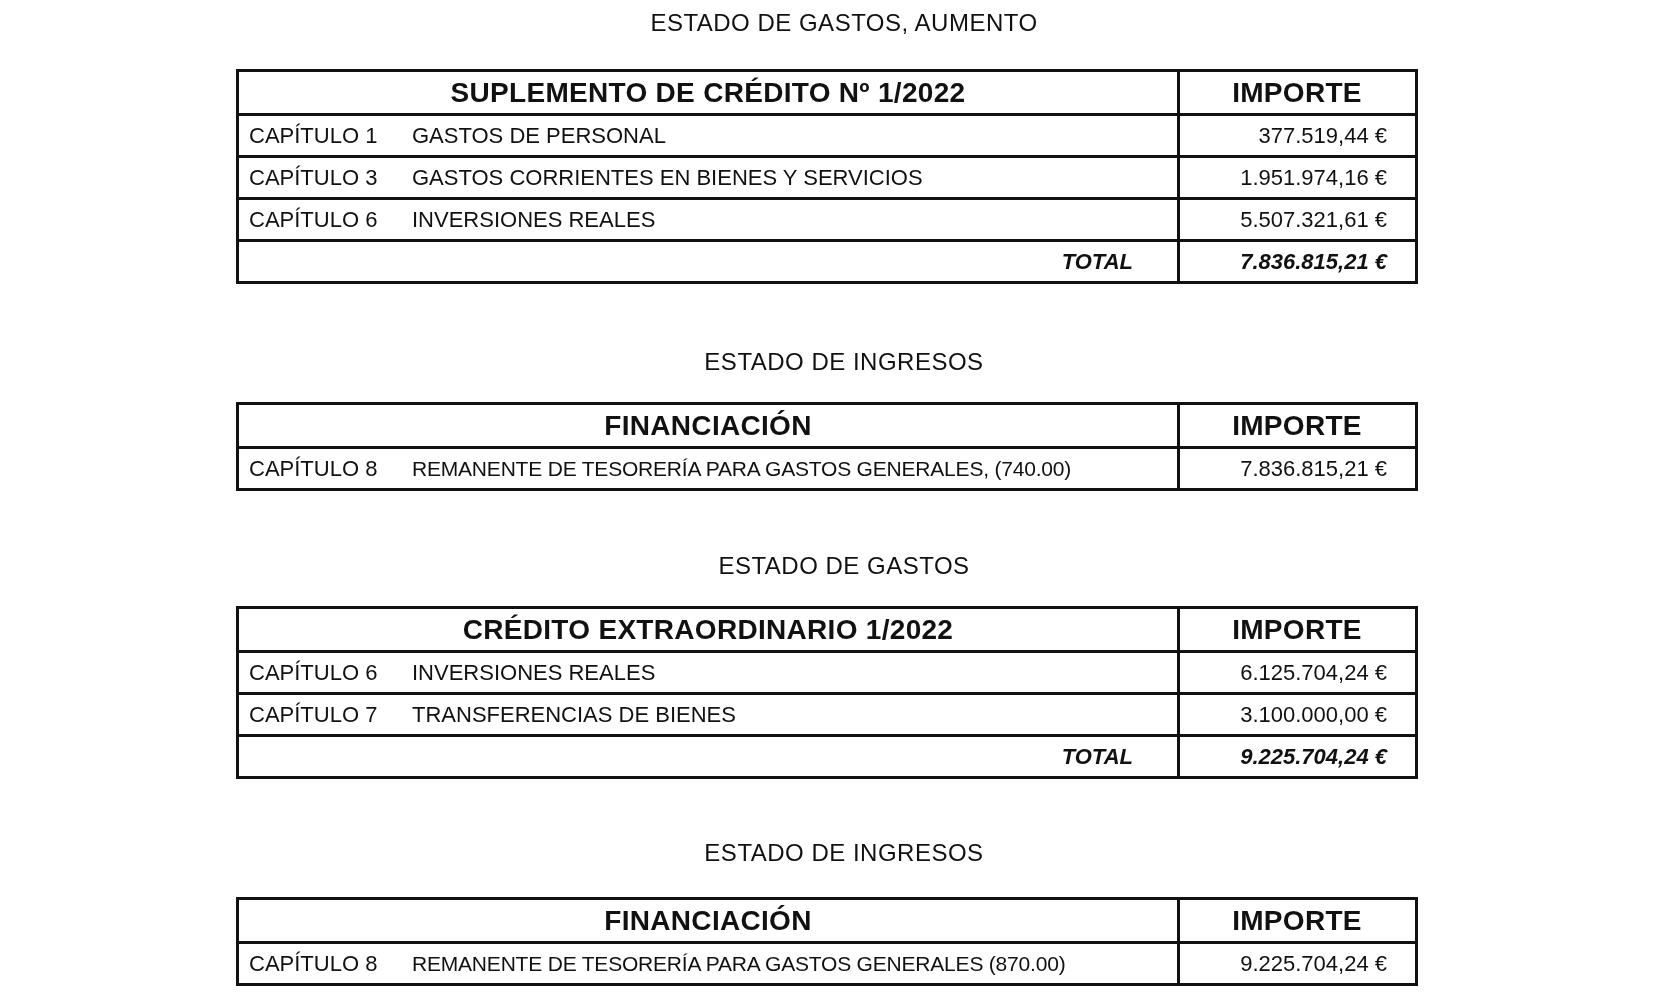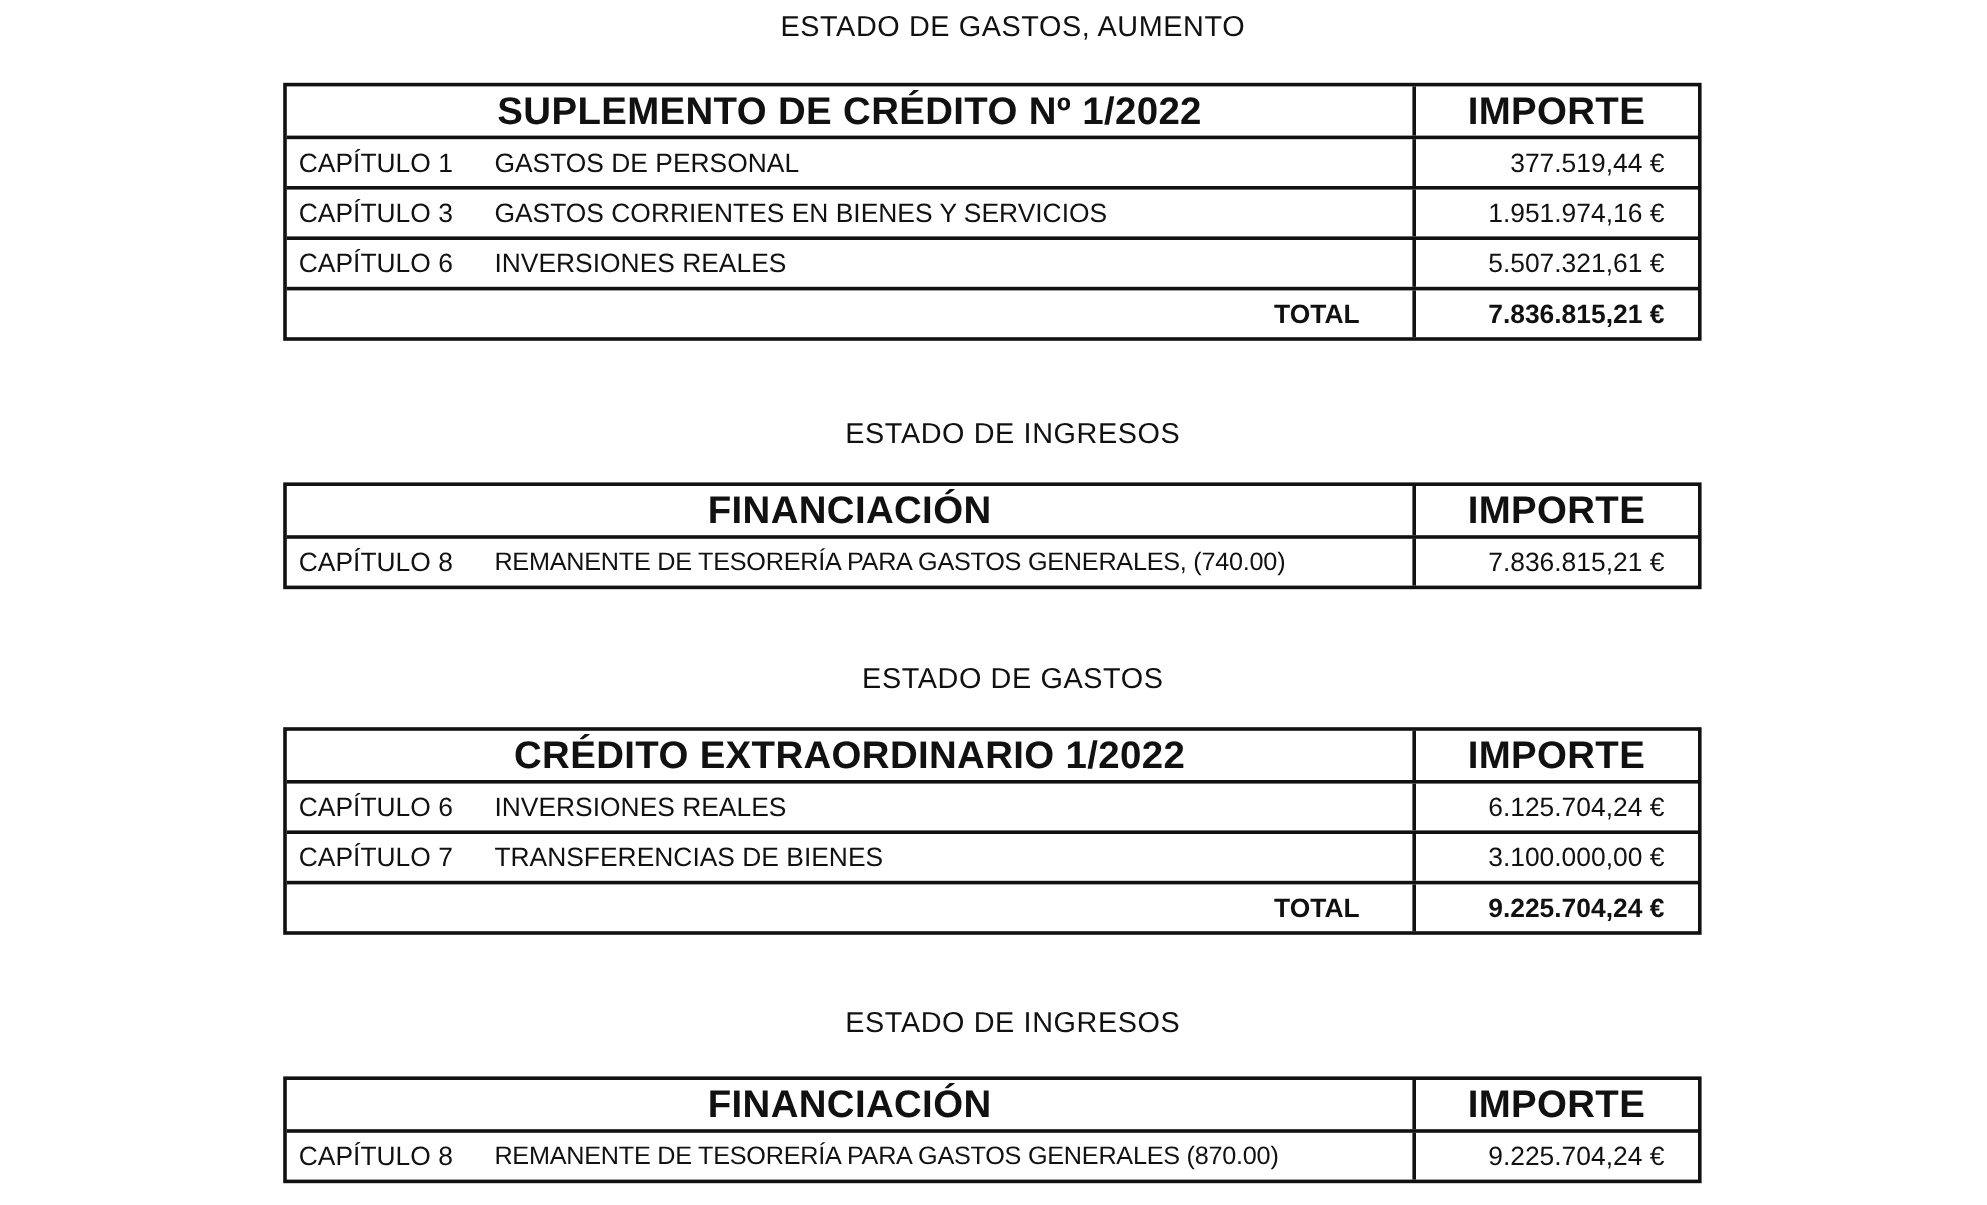--- a/index.html
+++ b/index.html
@@ -45,22 +45,22 @@
   .c2 {
     flex:none; width:238px;
     border-left:3px solid #111;
     display:flex; align-items:center; justify-content:flex-end;
     padding-right:28px;
     font-size:22px;
     box-sizing:border-box;
     white-space:nowrap;
   }
   .c2.center { justify-content:center; padding-right:1px; }
-  .hdr .c1, .hdr .c2 { font-weight:bold; font-size:32px; letter-spacing:0.3px; }
-  .bold { font-weight:bold; }
+  .hdr .c1, .hdr .c2 { font-weight:bold; font-size:28px; letter-spacing:0.3px; }
+  .bold { font-weight:bold;font-style:italic; }
   .chap { flex:none; display:inline-block; width:163px; }
   .desc { display:inline-block;text-align:center; }
   .tight .desc { font-size:21px; letter-spacing:-0.2px; }
 </style>
 </head>
 <body>
 
 <div class="page">
 
   <div class="heading" style="top:9px">ESTADO DE GASTOS, AUMENTO</div>

